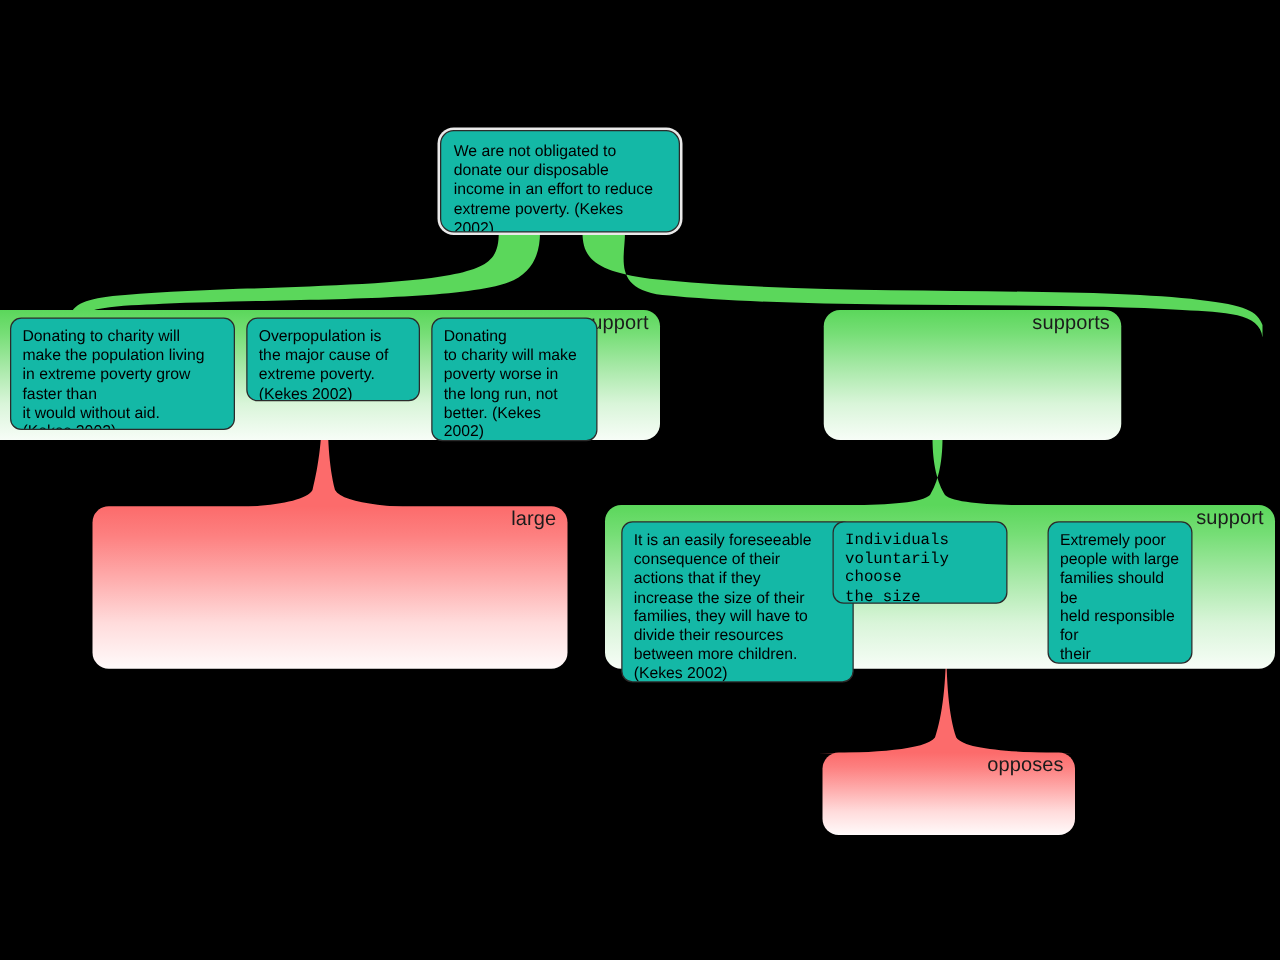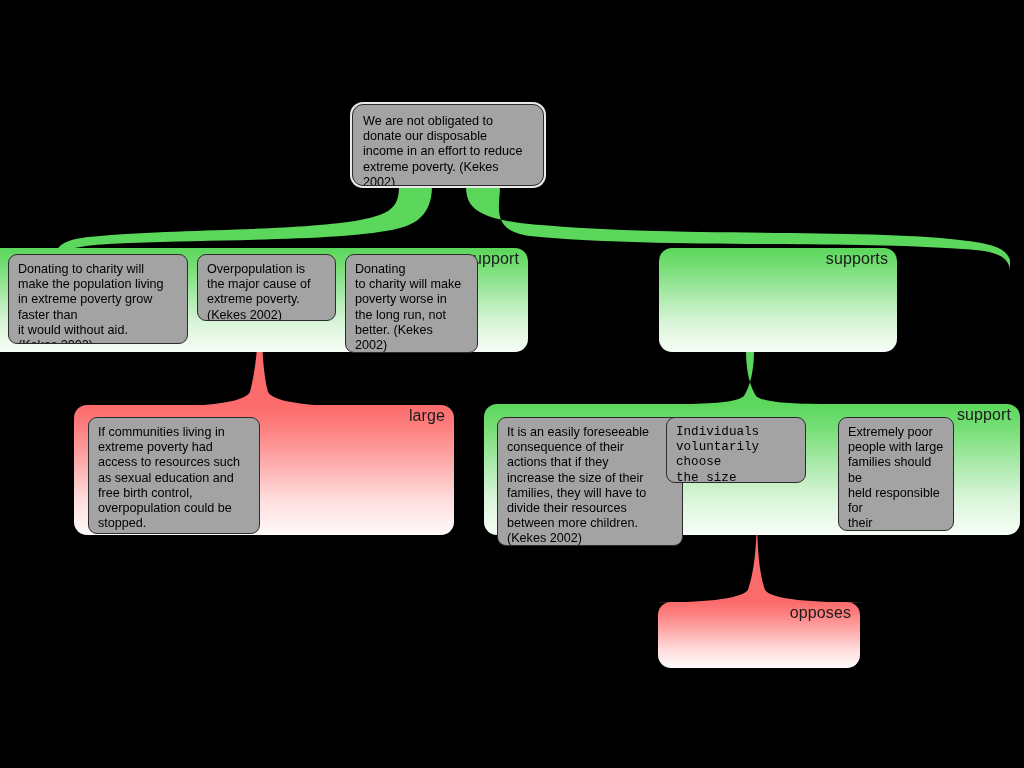--- a/index.html
+++ b/index.html
@@ -56,21 +56,21 @@
     line-height: 12px;
     color: #1b1b1b;
     letter-spacing: 0.1px;
     white-space: nowrap;
   }
 
   
   .card {
     position: absolute;
     z-index: 3;
-    background: #a3a3a3;
+    background: #14b8a6;
     border: 1.3px solid #2b2b2b;
     border-radius: 9px;
     box-sizing: border-box;
     padding: 7px 7px 6px 9px;
     font-size: 12.6px;
     line-height: 15.2px;
     color: #000000;
     white-space: pre-line;
     overflow: hidden;
   }
@@ -161,27 +161,20 @@
 better. (Kekes
 2002)</div>
 
   <div class="group support" style="left:659px; top:248px; width:238px; height:104px;">
     <span class="group-label">supports</span>
   </div>
 
   <div class="group oppose" style="left:74px; top:405px; width:380px; height:130px;">
     <span class="group-label">large</span>
   </div>
-  <div class="card" style="left:88px; top:417px; width:172px; height:117px;">If communities living in
-extreme poverty had
-access to resources such
-as sexual education and
-free birth control,
-overpopulation could be
-stopped.</div>
 
   <div class="group support" style="left:484px; top:404px; width:536px; height:131px;">
     <span class="group-label">support</span>
   </div>
   <div class="card" style="left:497px; top:417px; width:186px; height:129px;">It is an easily foreseeable
 consequence of their
 actions that if they
 increase the size of their
 families, they will have to
 divide their resources

